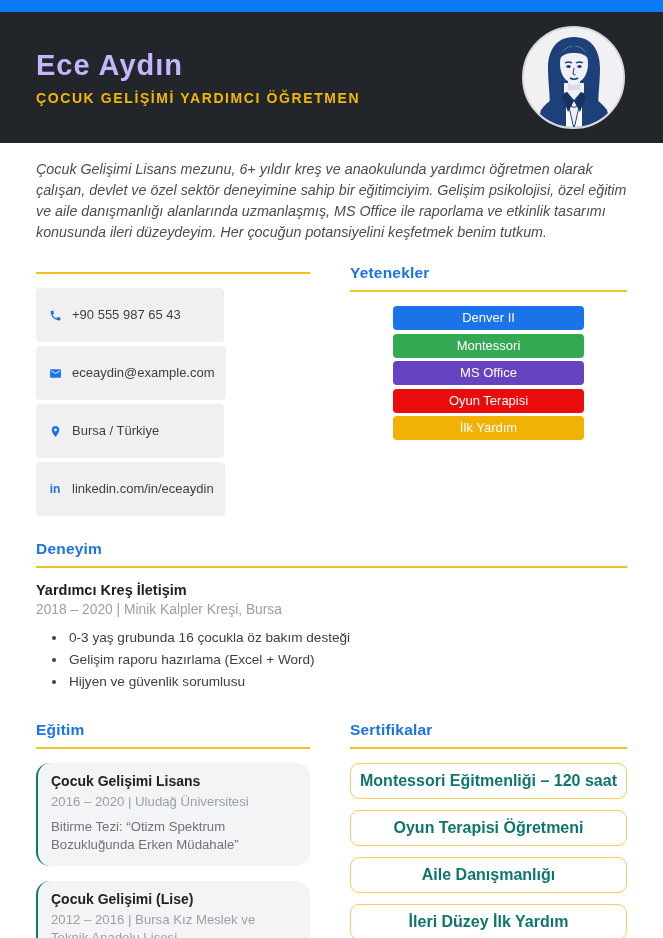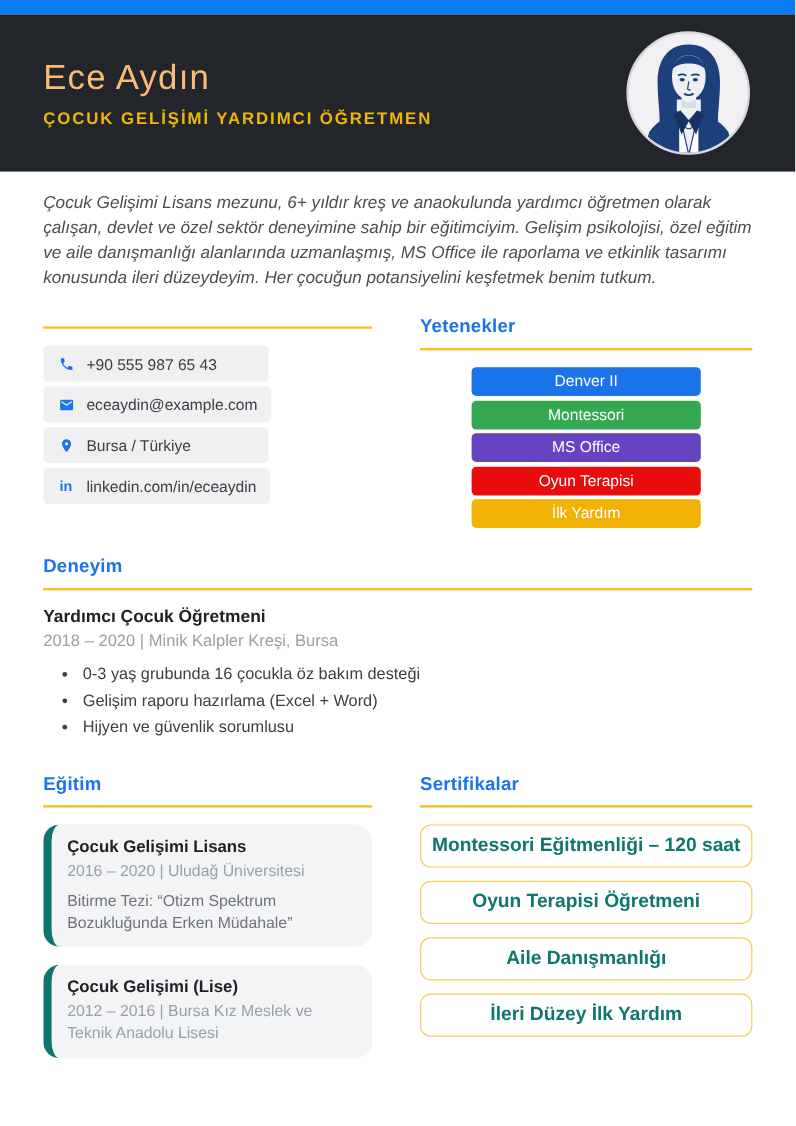--- a/index.html
+++ b/index.html
@@ -15,23 +15,23 @@
   .topbar { height: 12px; background: #0b7cf7; }
   .header {
     background: #22262a;
     height: 131px;
     display: flex;
     align-items: center;
     justify-content: space-between;
     padding: 0 38px 0 36px;
   }
   .name {
-    color: #fdba74;
+    color: #c4b5fd;
     font-size: 29px;
-    font-weight: normal;
+    font-weight: bold;
     letter-spacing: 1px;
   }
   .role-title {
     color: #f2b705;
     font-size: 14px;
     font-weight: bold;
     letter-spacing: 1.6px;
     margin-top: 8px;
   }
   .avatar {
@@ -66,24 +66,23 @@
   .sec-rule {
     border: none;
     border-top: 2px solid #f3c220;
     margin: 8px 0 14px 0;
   }
 
   
   .contact-block { margin-top: 22px; }
   .contact-row {
     display: flex;
-    align-items: center;
     background: #f0f0f2;
     border-radius: 4px;
-    padding: 7px 11px;
+    padding: 19px 11px;
     margin-bottom: 4px;
     width: fit-content;
     min-width: 188px;
     min-height: 26px;
   }
   .contact-row .c-icon {
     width: 16px; height: 16px;
     margin-right: 9px;
     display: inline-flex;
     align-items: center;
@@ -117,21 +116,21 @@
     font-size: 13.6px;
     color: #3c4043;
     line-height: 1.62;
     padding-left: 2px;
   }
 
   
   .bottom { margin-top: 28px; }
   .edu-card {
     background: #f3f4f6;
-    border-left: 7px solid #0f766e;
+    border-left: 2px solid #0f766e;
     border-radius: 14px;
     padding: 10px 14px 12px 13px;
     margin-bottom: 15px;
   }
   .edu-title { font-size: 14px; font-weight: bold; color: #202124; }
   .edu-meta { font-size: 13.2px; color: #9aa0a6; margin-top: 4px; line-height: 1.35; }
   .edu-note { font-size: 13.2px; color: #6f7378; margin-top: 7px; line-height: 1.35; }
   .edu-note:empty { display: none; }
 
   .cert-box {
@@ -248,21 +247,21 @@
       <div class="pill" style="background: rgb(52, 168, 83);">Montessori</div>
       <div class="pill" style="background: rgb(103, 66, 193);">MS Office</div>
       <div class="pill" style="background: rgb(232, 12, 12);">Oyun Terapisi</div>
       <div class="pill" style="background: rgb(242, 177, 5);">İlk Yardım</div>
     </div>
   </div>
 
   <div class="experience">
     <div class="sec-head">Deneyim</div>
     <hr class="sec-rule">
-    <div class="job-title">Yardımcı Çocuk Öğretmeni</div>
+    <div class="job-title">Yardımcı Kreş İletişim</div>
     <div class="job-meta">2018 – 2020 | Minik Kalpler Kreşi, Bursa</div>
     <ul class="job-bullets">
       <li>0-3 yaş grubunda 16 çocukla öz bakım desteği</li>
       <li>Gelişim raporu hazırlama (Excel + Word)</li>
       <li>Hijyen ve güvenlik sorumlusu</li>
     </ul>
   </div>
 
   <div class="two-col bottom">
     <div class="col-left">

